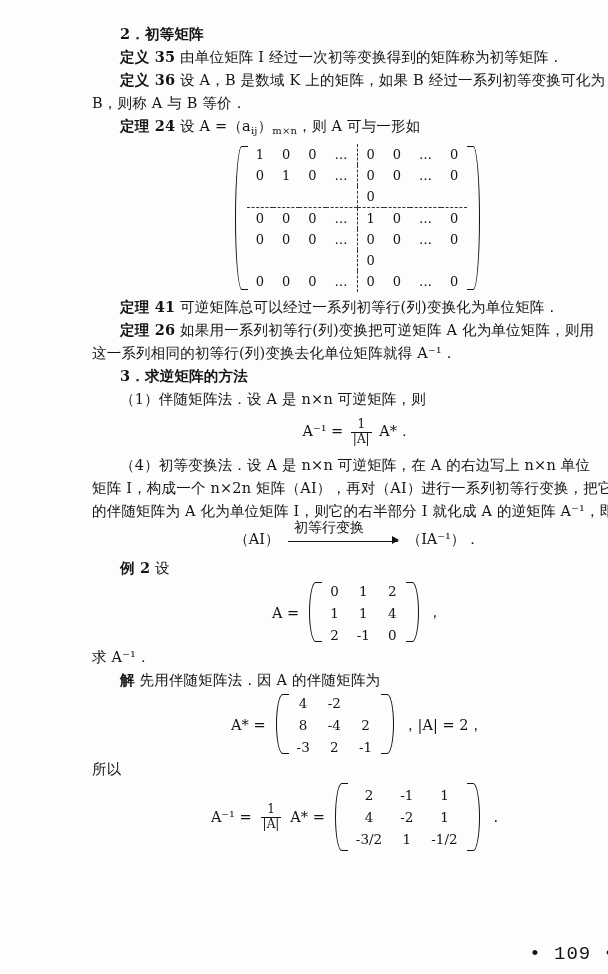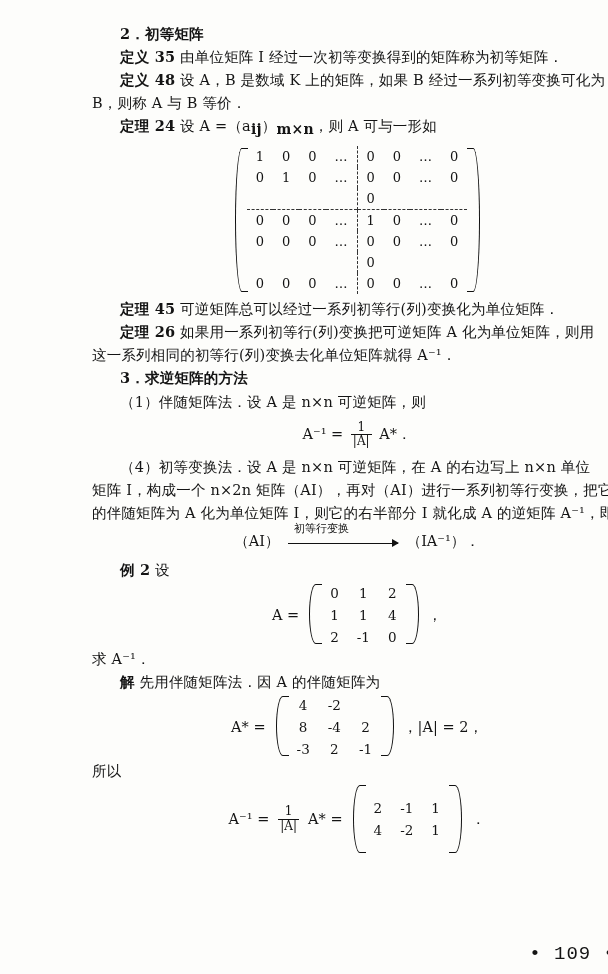--- a/index.html
+++ b/index.html
@@ -20,21 +20,21 @@
     margin-left:48px;
   }
   .line{
     font-size:14.5px;
     line-height:1.52;
     margin:0 0 1px 0;
     letter-spacing:0.2px;
   }
   .indent{ text-indent:28px; }
   .b{ font-weight:bold; }
-  .sub{ font-size:14px; vertical-align:-3px;font-weight:bold; }
+  .sub{ font-size:10px; vertical-align:-3px; }
 
   
   .mat-wrap{
     display:flex;
     justify-content:center;
     align-items:center;
     margin:6px 0 4px 0;
   }
   .paren{
     position:relative;
@@ -102,21 +102,21 @@
     content:"";
     position:absolute;
     right:-1px;top:3.5px;
     border-left:7px solid #111;
     border-top:4.5px solid transparent;
     border-bottom:4.5px solid transparent;
   }
   .arrowlabel{
     position:absolute;
     left:6px;top:-14px;
-    font-size:11px;
+    font-size:14px;
     white-space:nowrap;
     text-align:right;
   }
   .pagenum{
     position:absolute;
     right:40px;bottom:14px;
     font-size:19px;
     letter-spacing:1px;
     font-family:Liberation Mono, monospace;
   }
@@ -130,21 +130,21 @@
 <div class="page">
 
   <div class="line indent b">2．初等矩阵</div>
 
   <div class="line indent">
     <span class="b">定义 35</span>
     <span>由单位矩阵 I 经过一次初等变换得到的矩阵称为初等矩阵．</span>
   </div>
 
   <div class="line indent">
-    <span class="b">定义 48</span>
+    <span class="b">定义 36</span>
     <span>设 A，B 是数域 K 上的矩阵，如果 B 经过一系列初等变换可化为</span>
   </div>
   <div class="line">B，则称 A 与 B 等价．</div>
 
   <div class="line indent">
     <span class="b">定理 24</span>
     <span>设 A =（a</span><span class="sub">ij</span><span>）</span><span class="sub">m×n</span><span>，则 A 可与一形如</span>
   </div>
 
   <div class="mat-wrap">
@@ -221,21 +221,21 @@
         <td>…</td>
         <td>0</td>
       </tr>
     </tbody>
       </table>
     <span class="paren right"></span>
   </div>
 
 
   <div class="line indent">
-    <span class="b">定理 45</span>
+    <span class="b">定理 41</span>
     <span>可逆矩阵总可以经过一系列初等行(列)变换化为单位矩阵．</span>
   </div>
 
   <div class="line indent">
     <span class="b">定理 26</span>
     <span>如果用一系列初等行(列)变换把可逆矩阵 A 化为单位矩阵，则用</span>
   </div>
   <div class="line">这一系列相同的初等行(列)变换去化单位矩阵就得 A⁻¹．</div>
 
   <div class="line indent b">3．求逆矩阵的方法</div>
@@ -342,20 +342,25 @@
           <tr>
         <td>2</td>
         <td>-1</td>
         <td>1</td>
       </tr>
       <tr>
         <td>4</td>
         <td>-2</td>
         <td>1</td>
       </tr>
+      <tr>
+        <td>-3/2</td>
+        <td>1</td>
+        <td>-1/2</td>
+      </tr>
     </tbody>
       </table>
     <span class="paren right" style="height:72px"></span>
     <span class="post">．</span>
   </div>
 
   <div class="pagenum">• 109 •</div>
 </div>
 
 </body></html>

